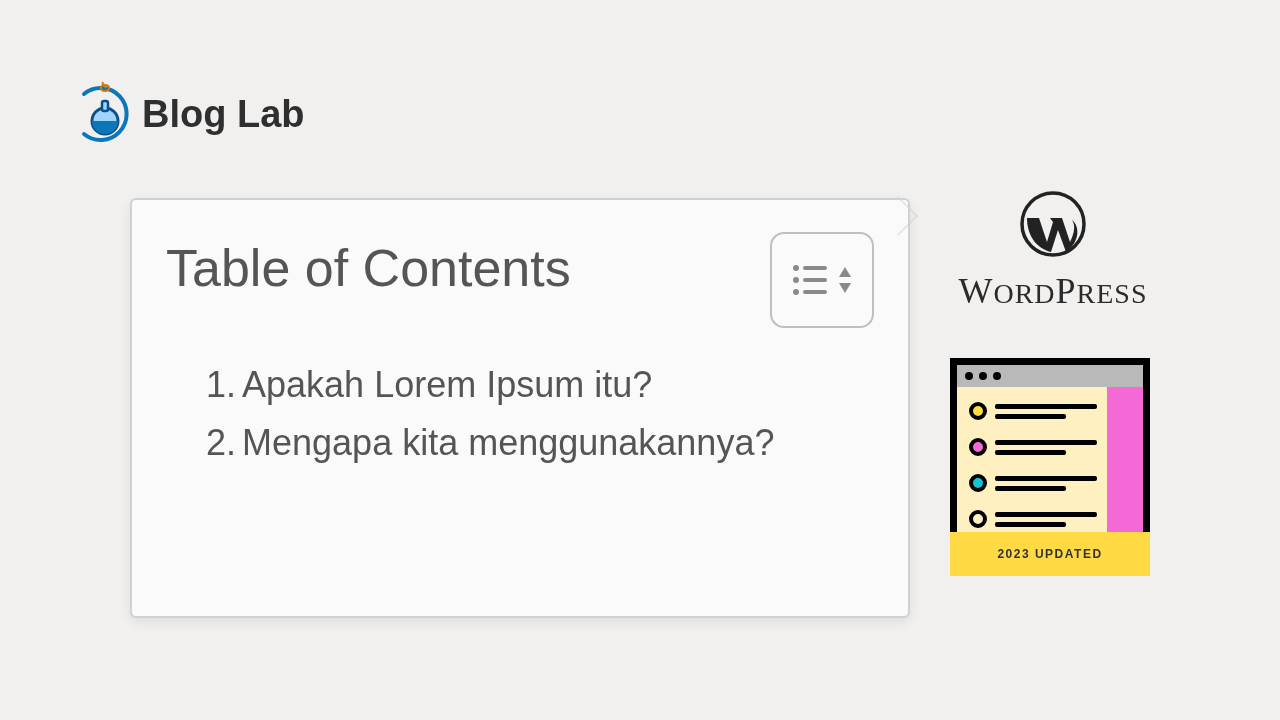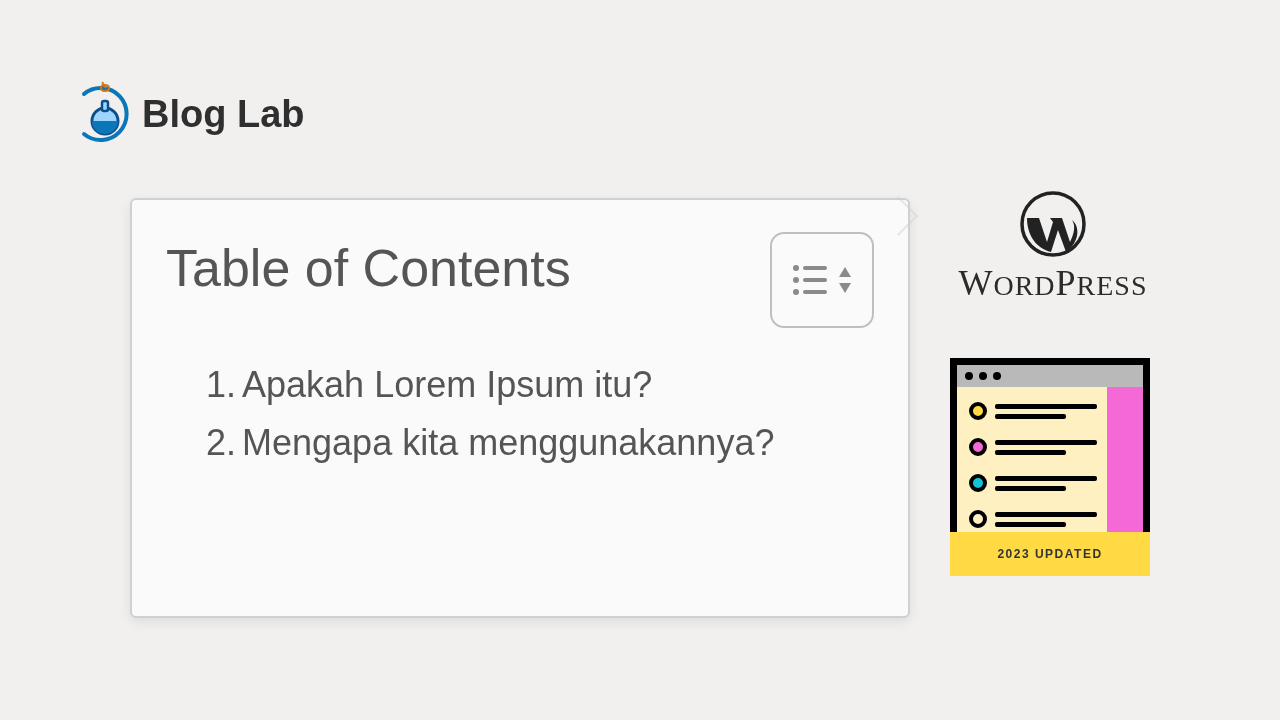--- a/index.html
+++ b/index.html
@@ -93,20 +93,21 @@
     width: 250px;
   }
   .wp-mark {
     display: inline-block;
   }
   .wp-text {
     font-family: "Times New Roman", serif;
     font-size: 36px;
     letter-spacing: 1px;
     color: #2b2b2b;
+    margin-top: 8px;
   }
   .wp-text .small { font-size: 28px; }
   
   .browser-card {
     position: absolute;
     right: 130px;
     top: 358px;
     width: 200px;
     height: 200px;
     background: #000;

